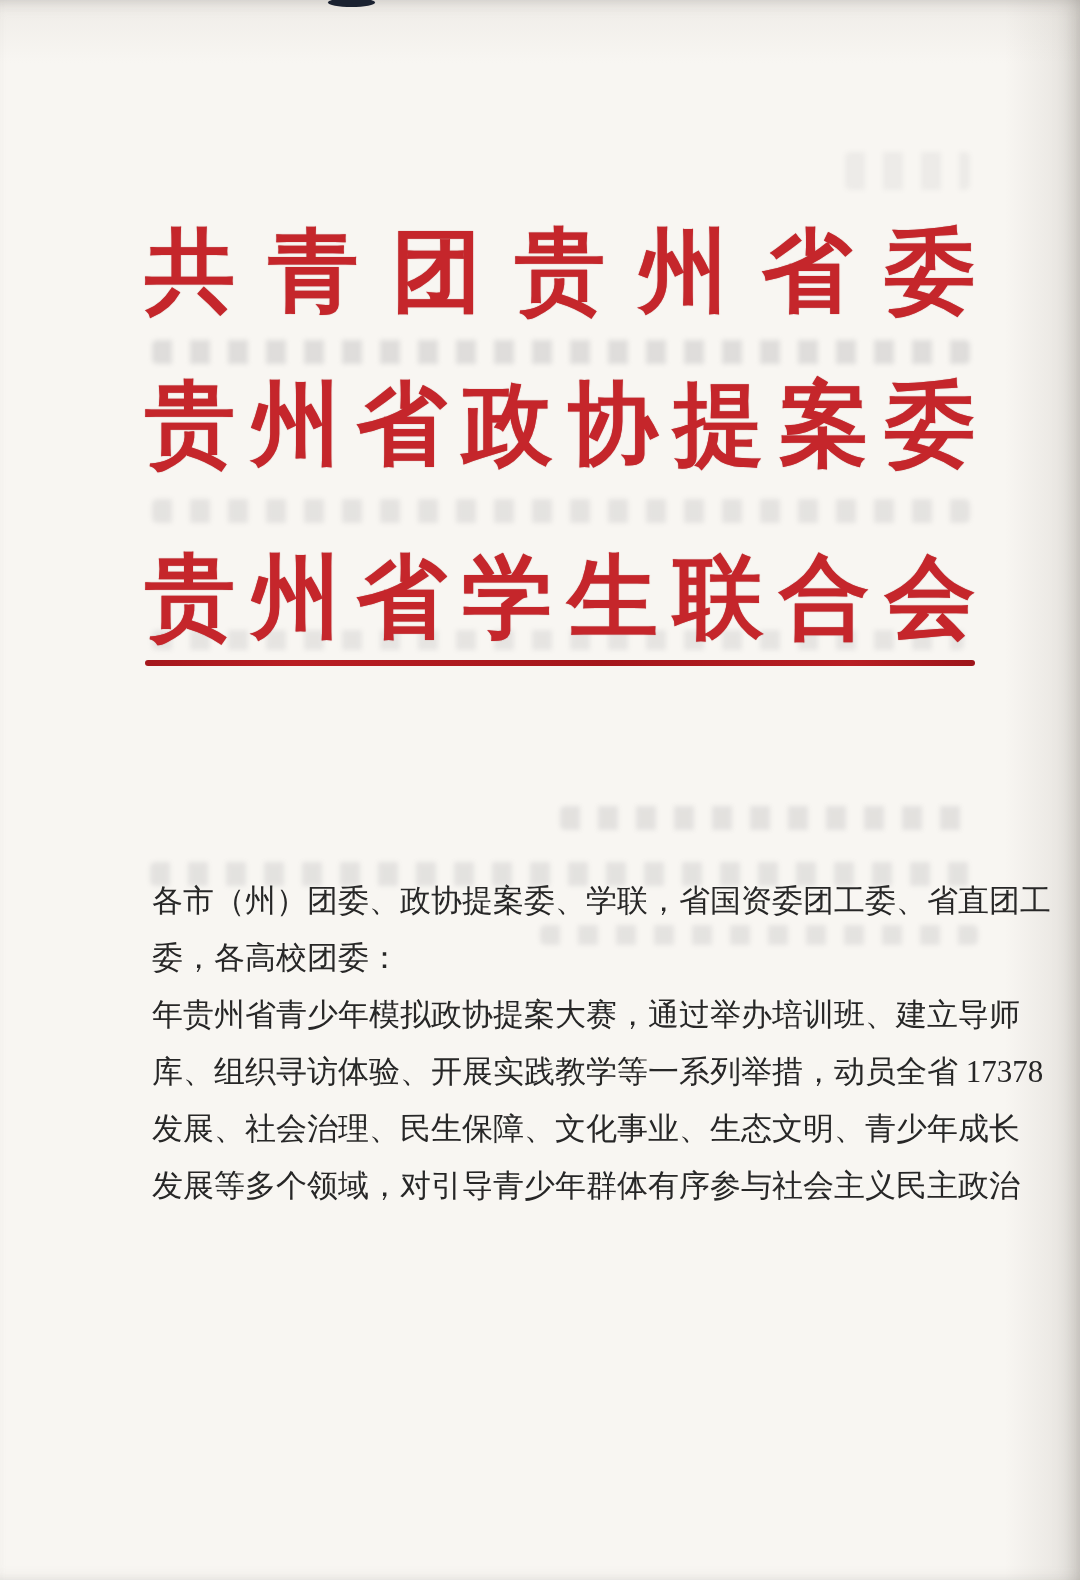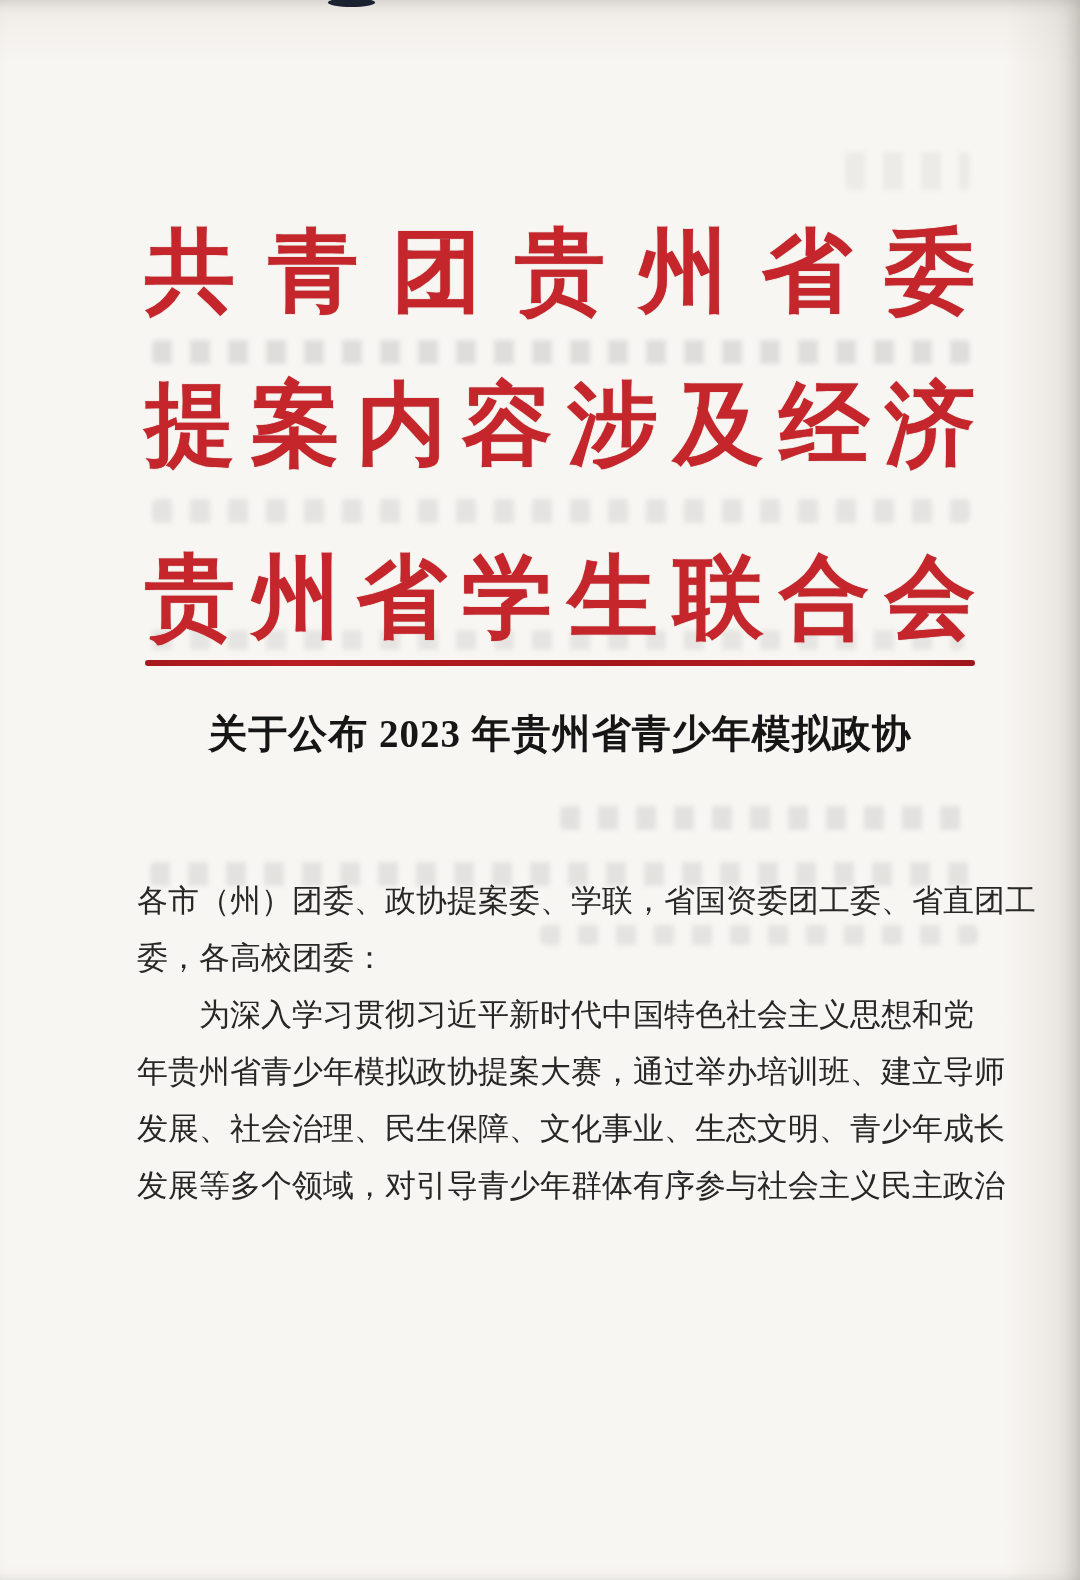--- a/index.html
+++ b/index.html
@@ -61,21 +61,21 @@
     font-size: 39px;
     line-height: 53px;
     font-weight: bold;
     color: #161616;
     letter-spacing: 1px;
   }
   
   .body-block {
     position: absolute;
     top: 872px;
-    left: 137px;
+    left: 152px;
     width: 830px;
     font-size: 31px;
     color: #272727;
   }
   .body-line {
     height: 57px;
     line-height: 57px;
     text-align: justify;
     text-align-last: justify;
     text-justify: inter-character;
@@ -124,31 +124,30 @@
 
   <div class="bleed bleed-7"></div>
   <div class="bleed bleed-1"></div>
   <div class="bleed bleed-2"></div>
   <div class="bleed bleed-3"></div>
   <div class="bleed bleed-4"></div>
   <div class="bleed bleed-5"></div>
   <div class="bleed bleed-6"></div>
 
   <div class="org-line org-line-1">共青团贵州省委</div>
-  <div class="org-line org-line-2">提案内容涉及经济</div>
+  <div class="org-line org-line-2">贵州省政协提案委</div>
   <div class="org-line org-line-3">贵州省学生联合会</div>
 
   <div class="red-divider"></div>
 
   <div class="doc-title">
-    <div>关于公布 2023 年贵州省青少年模拟政协</div>
   </div>
 
   <div class="body-block">
     <div class="body-line">各市（州）团委、政协提案委、学联，省国资委团工委、省直团工</div>
     <div class="body-line align-left">委，各高校团委：</div>
-    <div class="body-line indent">为深入学习贯彻习近平新时代中国特色社会主义思想和党</div>
     <div class="body-line">年贵州省青少年模拟政协提案大赛，通过举办培训班、建立导师</div>
+    <div class="body-line">库、组织寻访体验、开展实践教学等一系列举措，动员全省 17378</div>
     <div class="body-line">发展、社会治理、民生保障、文化事业、生态文明、青少年成长</div>
     <div class="body-line">发展等多个领域，对引导青少年群体有序参与社会主义民主政治</div>
   </div>
 
 </div>
 
 </body></html>

